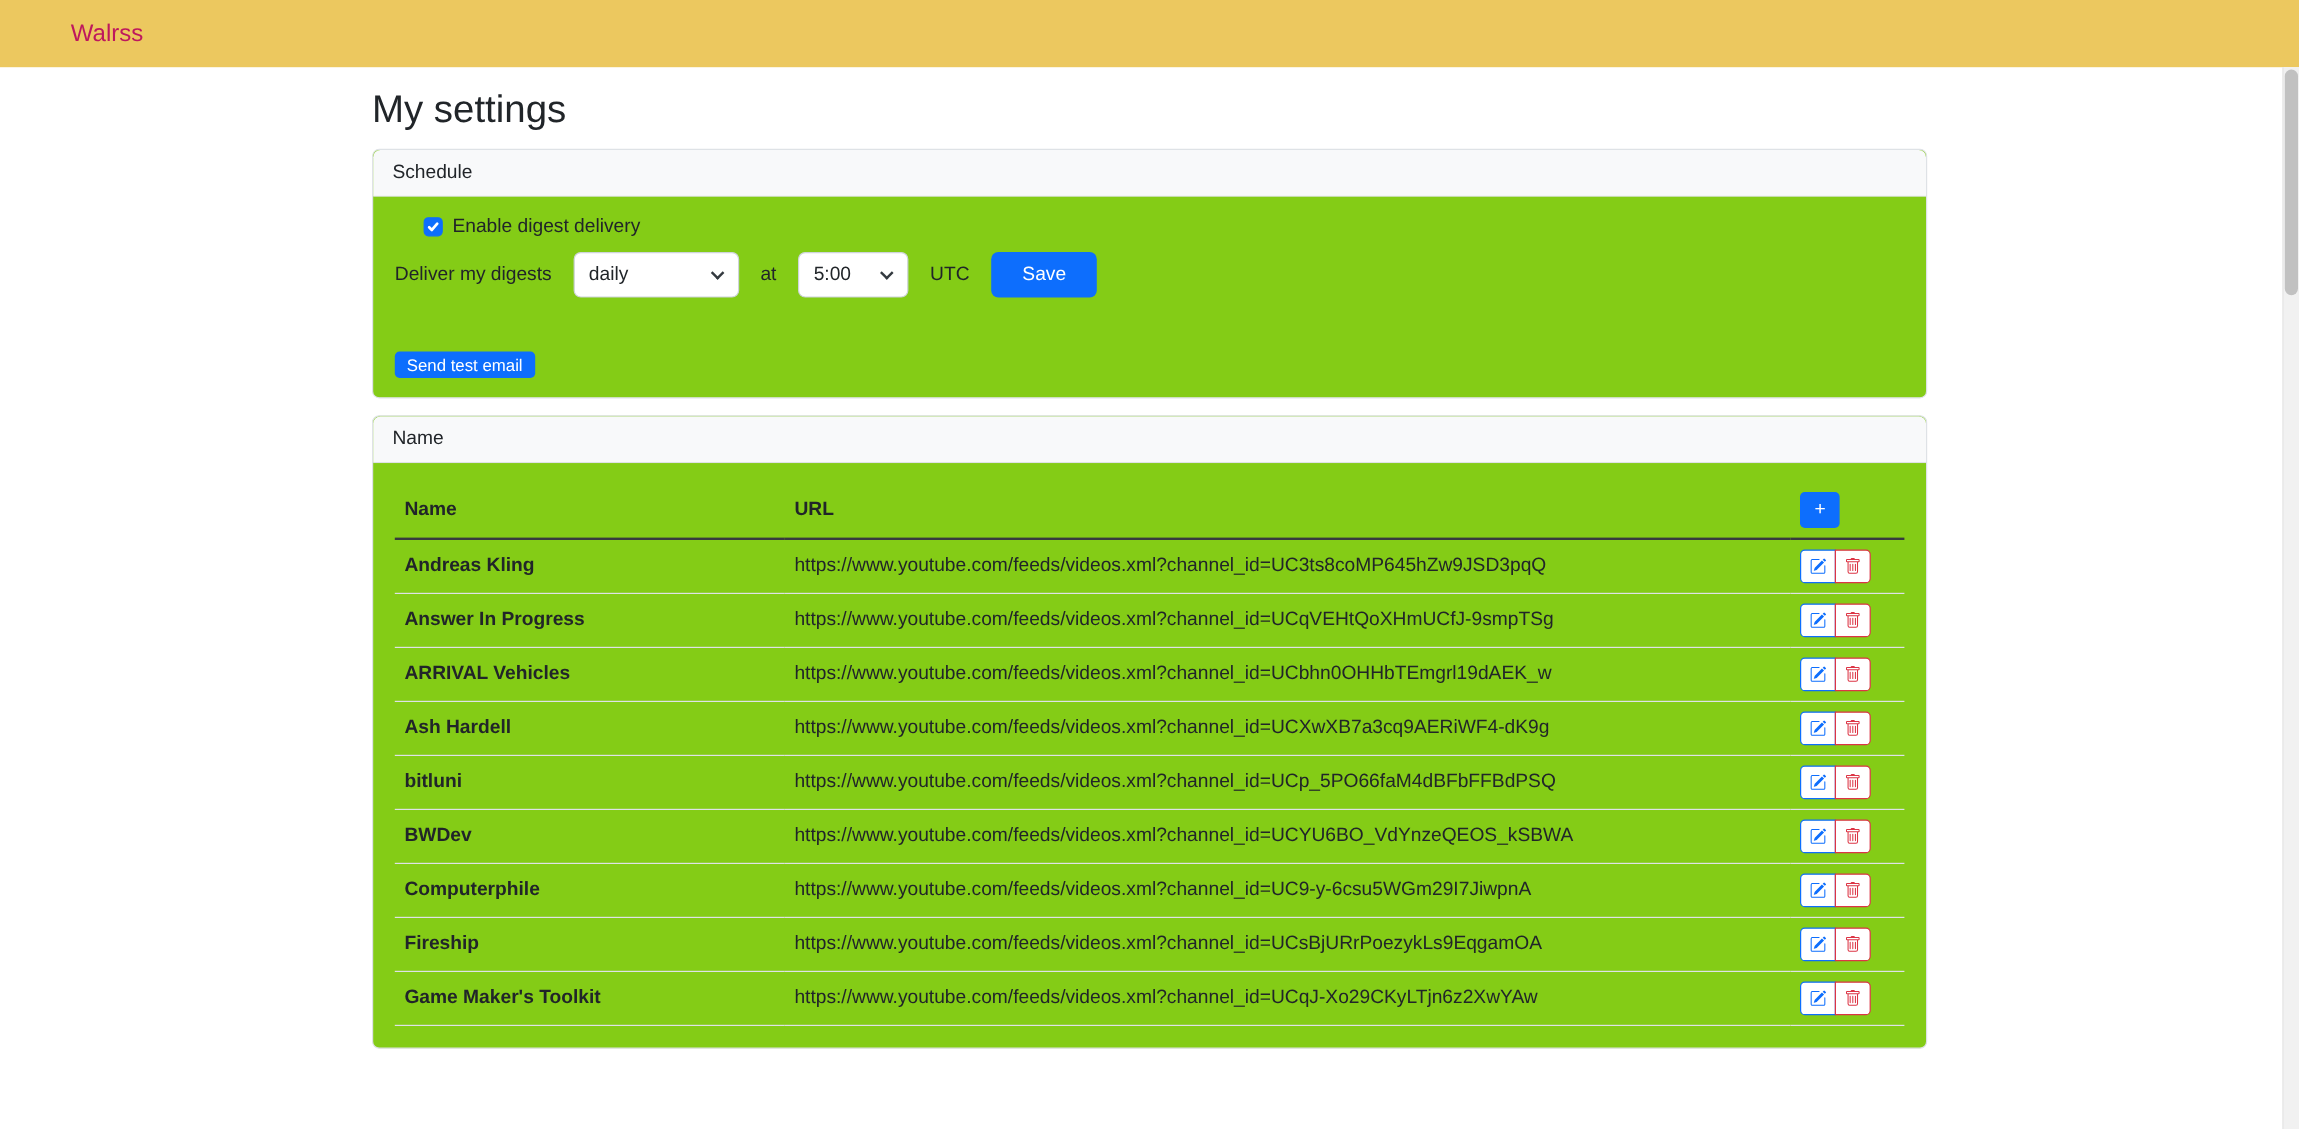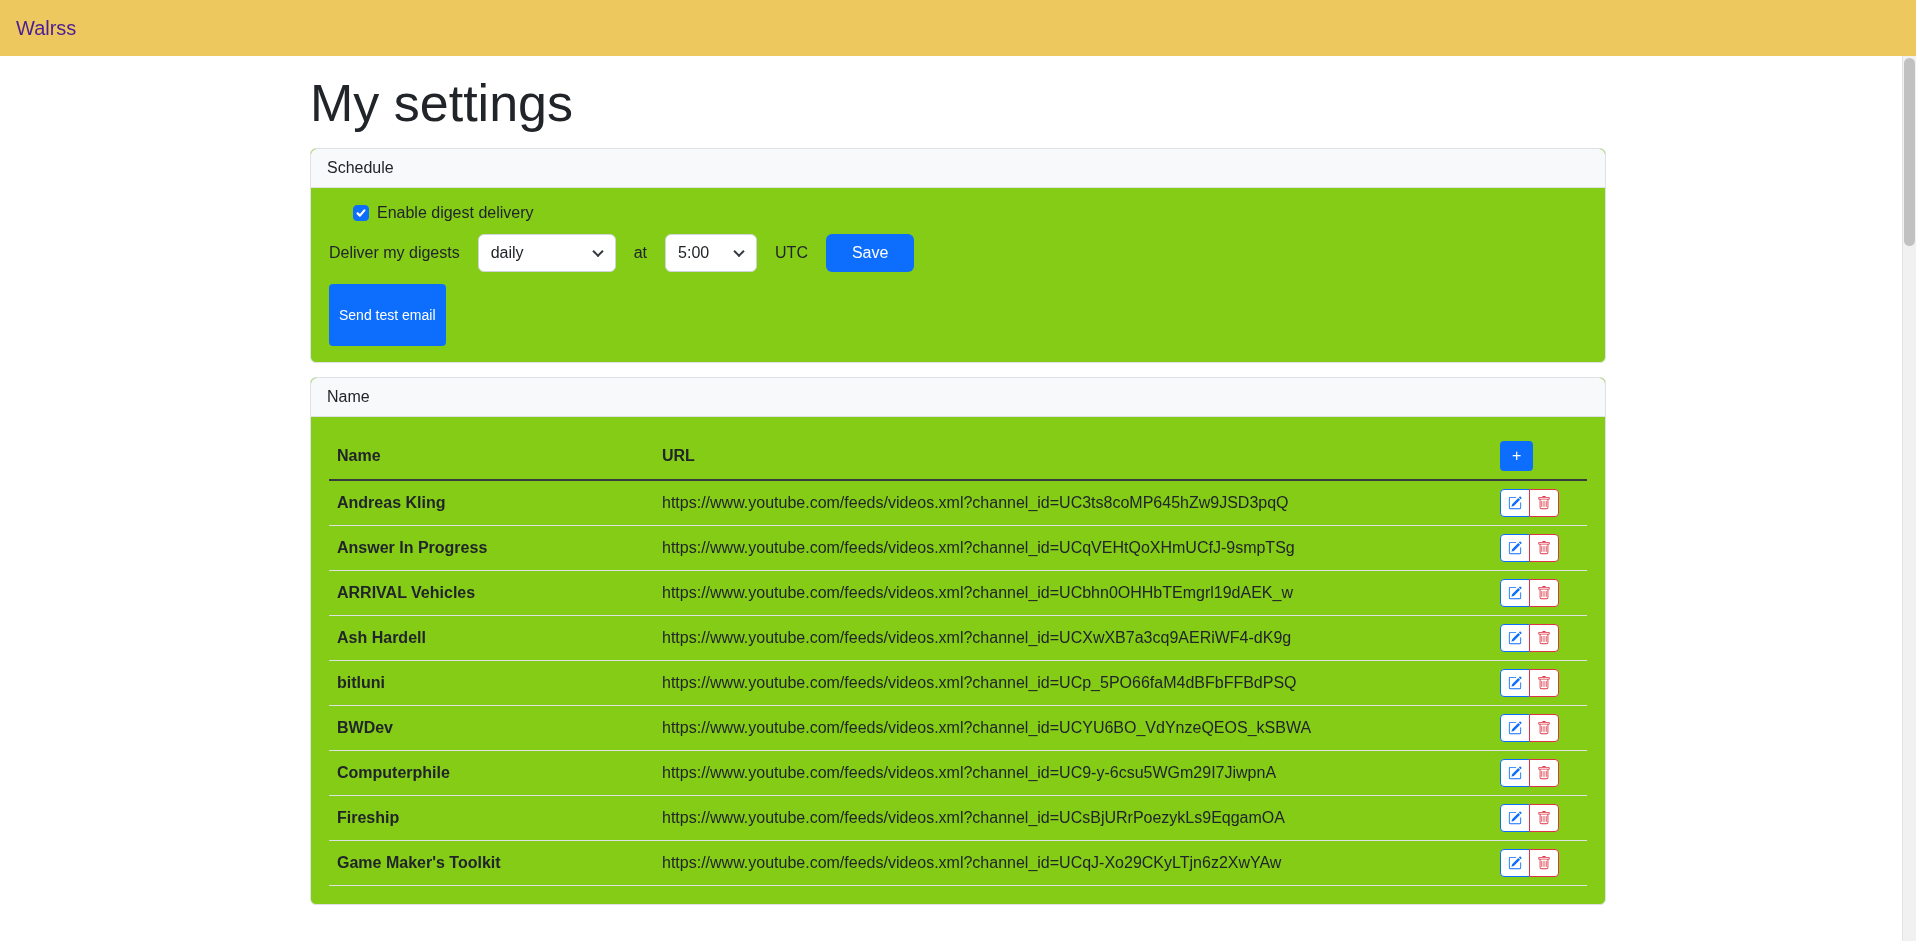--- a/index.html
+++ b/index.html
@@ -13,25 +13,25 @@
     background: #fff;
   }
 
   
   .navbar {
     height: 56px;
     background: var(--navbar_bg, #ecc85f);
     display: flex; align-items: center;
     padding: 0 16px;
   }
-  .navbar-brand { font-size: 20px; color: #4c1d95; cursor: pointer; }
+  .navbar-brand { font-size: 20px; color: #be185d; cursor: pointer; margin-left: 43px; }
 
   
   .container { width: 1320px; margin: 0 auto; padding: 0 12px; }
-  .page-title { font-size: 52px; font-weight: 500; line-height: 1.2; margin: 16px 0 14px; }
+  .page-title { font-size: 32px; font-weight: 500; line-height: 1.2; margin: 16px 0 14px; }
 
   
   .card {
     border: 1px solid var(--border, #dee2e6);
     border-radius: 6px;
     background: #84cc16;
     margin-bottom: 14px;
   }
   .card-header {
     background: var(--card_header_bg, #f8f9fa);
@@ -70,21 +70,21 @@
     border-right: 2px solid #343a40; border-bottom: 2px solid #343a40;
     transform: translateY(-70%) rotate(45deg);
   }
 
   .btn {
     border: none; border-radius: 6px;
     background: var(--primary, #0d6efd); color: #fff;
     font-size: 16px; font-family: inherit; cursor: pointer;
   }
   .btn-save { height: 38px; padding: 0 26px; }
-  .btn-sm { font-size: 14px; padding: 23px 10px; border-radius: 4px; }
+  .btn-sm { font-size: 14px; padding: 3px 10px; border-radius: 4px; margin-top: 33px; }
 
   
   .feeds-body { padding: 16px 18px 18px; }
   table { width: 100%; border-collapse: collapse; }
   th {
     text-align: left; font-weight: 700;
     padding: 12px 8px;
     border-bottom: 2px solid #373b3e;
     vertical-align: middle;
   }

